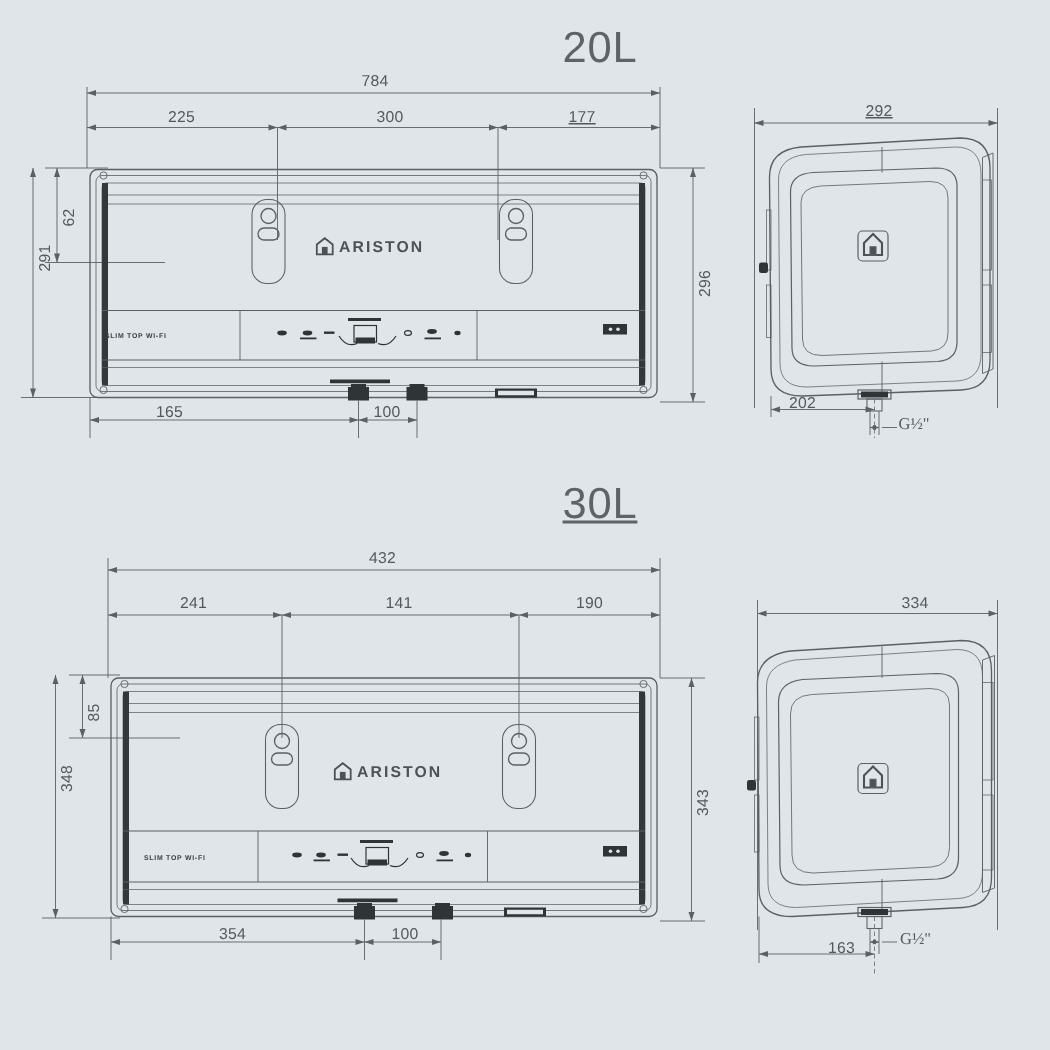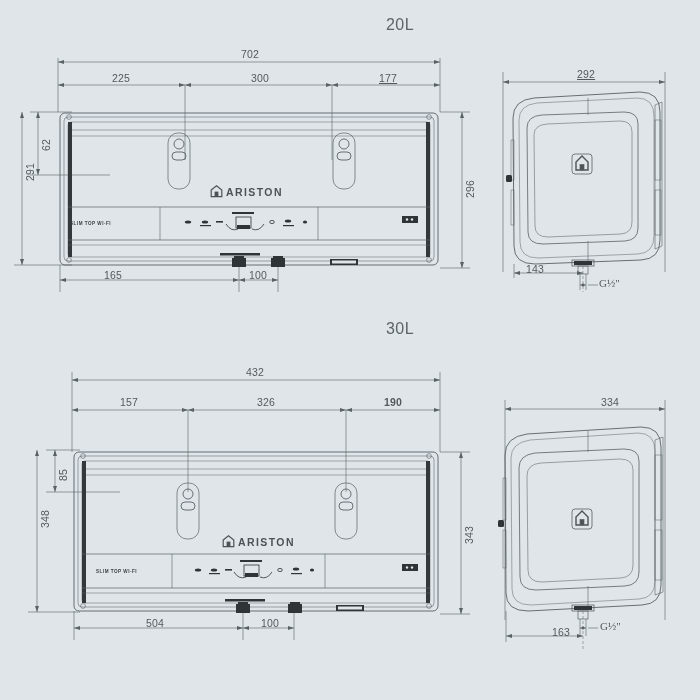--- a/index.html
+++ b/index.html
@@ -15,49 +15,48 @@
     position: relative;
   }
   #sheet {
     position: absolute;
     inset: 0;
     width: 700px;
     height: 700px;
   }
   .ttl {
     position: absolute;
-    font-size: 16px;
+    font-size: 29px;
     letter-spacing: 0.5px;
     color: #5d6468;
     font-family: "Liberation Sans", sans-serif;
     text-align: center;
     width: 120px;
   }
   #title-20l { left: 340px; top: 16px; }
-  #title-30l { left: 340px; top: 320px; }
+  #title-30l { left: 340px; top: 320px; text-decoration: underline; }
 
   .dim {
     position: absolute;
     font-size: 10.5px;
     color: #54595d;
     font-family: "Liberation Sans", sans-serif;
     white-space: nowrap;
     letter-spacing: 0.2px;
   }
   .dim.vert {
     transform: rotate(-90deg);
     transform-origin: left top;
   }
   .brand {
     position: absolute;
     display: flex;
     align-items: center;
     gap: 3px;
     color: #4c5255;
-    margin-top: 27px;
   }
   .brand-word {
     font-size: 10.5px;
     font-weight: bold;
     letter-spacing: 1.4px;
     font-family: "Liberation Sans", sans-serif;
     color: #4c5255;
   }
   .panel-txt {
     position: absolute;
@@ -423,42 +422,42 @@
 
     <g stroke-width="0.6">
       <line x1="580" y1="628" x2="586" y2="628"></line>
       <path d="M580,628 l4,-1.6 v3.2 z" fill="#5a6166" stroke="none"></path>
       <path d="M586,628 l-4,-1.6 v3.2 z" fill="#5a6166" stroke="none"></path>
       <line x1="588" y1="628" x2="598" y2="628"></line>
     </g>
   </g>
 </svg>
 
-<div class="dim" style="left:241px;top:48px;">702</div>
+<div class="dim" style="left:241px;top:48px;">784</div>
 <div class="dim" style="left:112px;top:72px;text-align:right;">225</div>
 <div class="dim" style="left:251px;top:72px;text-align:center;">300</div>
 <div class="dim" style="left:379px;top:72px;text-decoration:underline;">177</div>
 <div class="dim vert" style="left:40px;top:151px;">62</div>
 <div class="dim vert" style="left:24px;top:181px;">291</div>
 <div class="dim vert" style="left:464px;top:198px;">296</div>
 <div class="dim" style="left:104px;top:269px;">165</div>
 <div class="dim" style="left:249px;top:269px;">100</div>
 
 <div class="dim" style="left:577px;top:68px;text-decoration:underline;">292</div>
-<div class="dim" style="left:526px;top:263px;">143</div>
+<div class="dim" style="left:526px;top:263px;">202</div>
 <div class="gl" style="left:599px;top:277px;">G½"</div>
 
 <div class="dim" style="left:246px;top:366px;">432</div>
-<div class="dim" style="left:120px;top:396px;">157</div>
-<div class="dim" style="left:257px;top:396px;">326</div>
-<div class="dim" style="left:384px;top:396px;font-weight:bold;">190</div>
+<div class="dim" style="left:120px;top:396px;">241</div>
+<div class="dim" style="left:257px;top:396px;">141</div>
+<div class="dim" style="left:384px;top:396px;">190</div>
 <div class="dim vert" style="left:57px;top:481px;">85</div>
 <div class="dim vert" style="left:39px;top:528px;">348</div>
 <div class="dim vert" style="left:463px;top:544px;">343</div>
-<div class="dim" style="left:146px;top:617px;">504</div>
+<div class="dim" style="left:146px;top:617px;">354</div>
 <div class="dim" style="left:261px;top:617px;">100</div>
 
 <div class="dim" style="left:577px;top:396px;margin-left:24px;">334</div>
 <div class="dim" style="left:552px;top:626px;">163</div>
 <div class="gl" style="left:600px;top:620px;">G½"</div>
 
 <div class="brand" style="left:210px;top:158px;">
   <svg width="13" height="13" viewBox="0 0 13 13">
     <path d="M1.2,5 L6.5,0.8 L11.8,5 L11.8,11.6 L1.2,11.6 Z" fill="none" stroke="#4c5255" stroke-width="1.2"></path>
     <rect x="4.6" y="6.6" width="3.8" height="5" fill="#4c5255"></rect>

